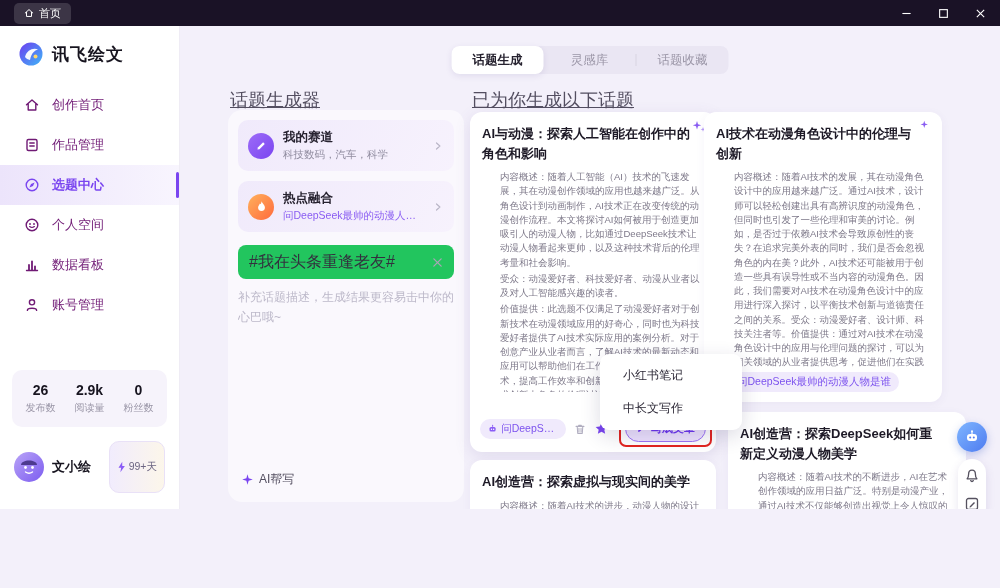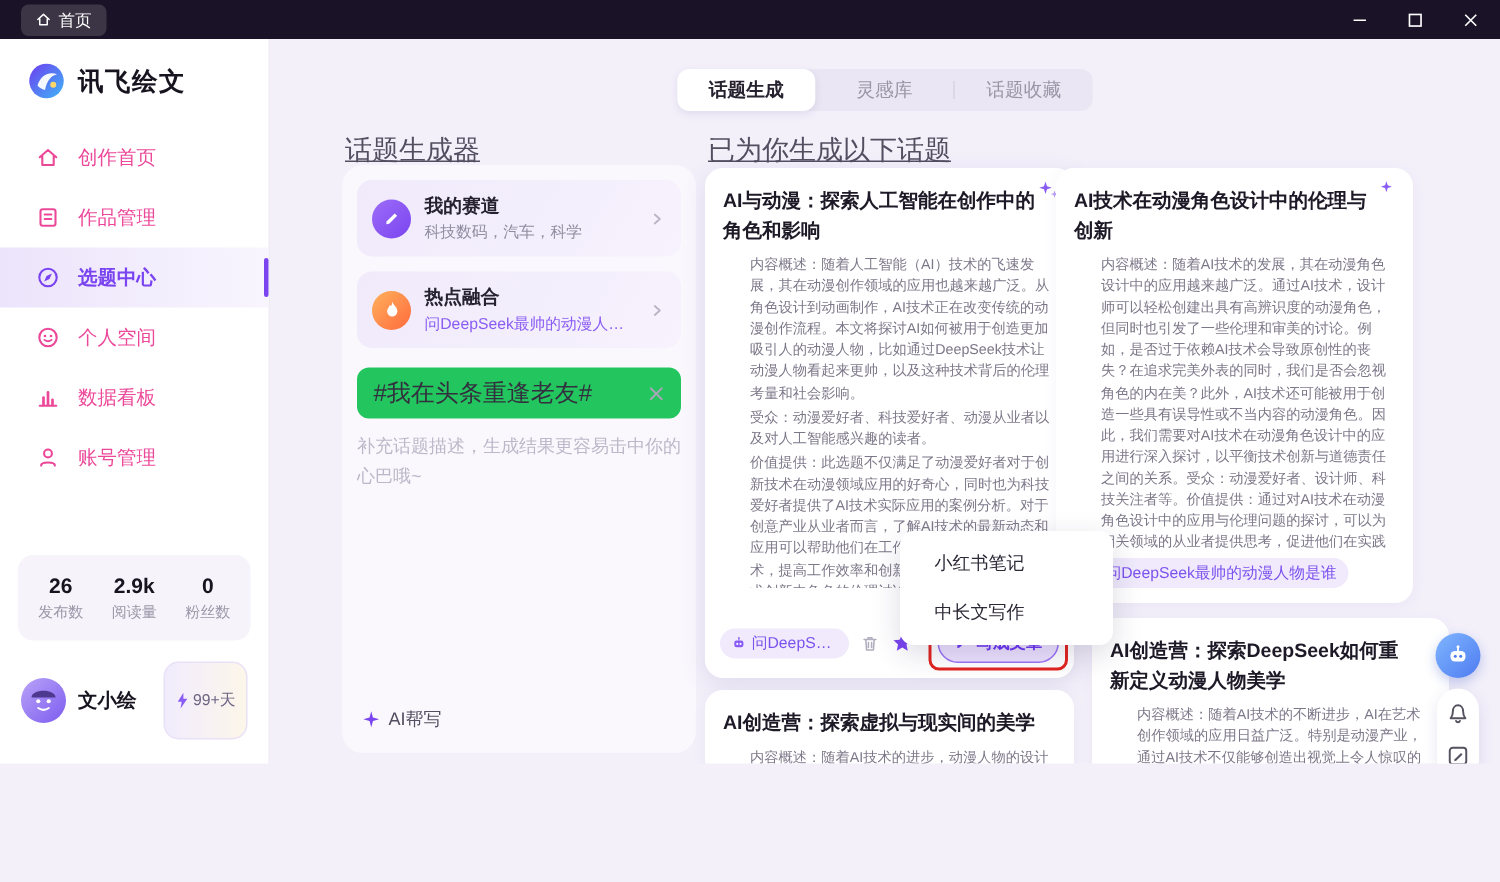--- a/index.html
+++ b/index.html
@@ -10,21 +10,21 @@
   .home-pill { display:flex; align-items:center; gap:5px; background:rgba(255,255,255,.15); border-radius:5px; padding:3px 10px; color:#fff; font-size:11px; cursor:pointer; }
   .win-controls { margin-left:auto; display:flex; align-items:center; gap:26px; }
   .win-btn { display:flex; align-items:center; justify-content:center; cursor:pointer; }
 
   
   .app { display:flex; height:483px; }
   .sidebar { width:180px; background:#fff; border-right:1px solid #efecf5; display:flex; flex-direction:column; flex-shrink:0; }
   .brand { display:flex; align-items:center; gap:8px; padding:15px 18px 18px; }
   .brand-name { font-size:17px; font-weight:800; color:#17141f; letter-spacing:1px; }
 
-  .menu-item { height:40px; display:flex; align-items:center; gap:12px; padding:0 24px; font-size:13px; color:#ec4899; cursor:pointer; position:relative; }
+  .menu-item { height:40px; display:flex; align-items:center; gap:12px; padding:0 24px; font-size:13px; color:#701a75; cursor:pointer; position:relative; }
   .menu-item.active { background:linear-gradient(90deg,#ece4fb,#f8f5fe); color:#7a45f0; font-weight:700; }
   .menu-item.active::after { content:""; position:absolute; right:0; top:7px; bottom:7px; width:3px; border-radius:2px; background:#7a45f0; }
 
   .stats { margin:auto 12px 12px; background:#f6f3fb; border-radius:10px; display:flex; padding:12px 4px; }
   .stat { flex:1; text-align:center; }
   .stat-value { font-size:14px; font-weight:800; color:#17141f; }
   .stat-label { font-size:10px; color:#9b97a8; margin-top:3px; }
 
   .user-row { display:flex; align-items:center; gap:8px; padding:2px 14px 16px; cursor:pointer; }
   .user-name { font-size:13px; font-weight:700; color:#17141f; }

